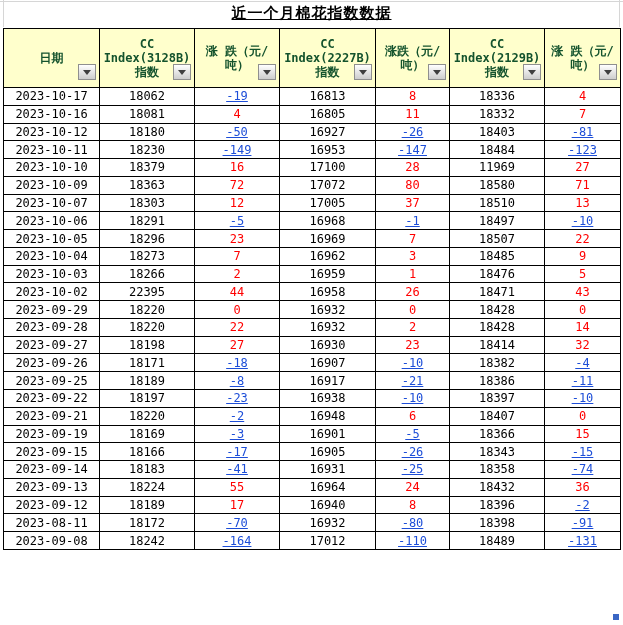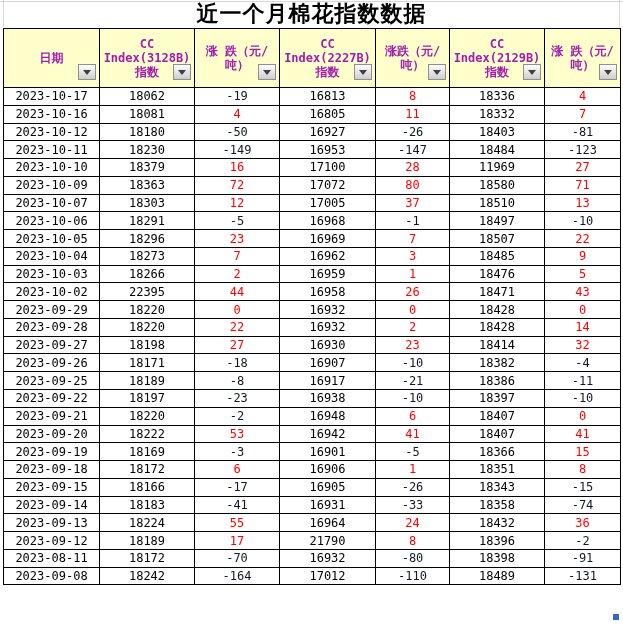--- a/index.html
+++ b/index.html
@@ -7,37 +7,37 @@
     width:623px;height:625px;background:#ffffff;position:relative;overflow:hidden;
     font-family:"DejaVu Sans Mono","DejaVu Sans","Liberation Sans",sans-serif;
   }
   .gridline{position:absolute;background:#d6d6d6;}
   .gl-top{left:0;top:1px;width:623px;height:1px;}
   .gl-left{left:3px;top:0;width:1px;height:27px;}
   .gl-right{left:619px;top:0;width:1px;height:27px;}
   .title{
     position:absolute;left:0;top:0;width:623px;height:28px;line-height:27px;
     text-align:center;font-family:"DejaVu Serif","Liberation Serif",serif;
-    font-weight:bold;font-size:22px;color:#000;letter-spacing:1px;
+    font-weight:bold;font-size:15px;color:#000;letter-spacing:1px;text-decoration:underline;
   }
   table.grid{
     position:absolute;left:3px;top:28px;border-collapse:collapse;table-layout:fixed;
   }
   table.grid th, table.grid td{
     border:1px solid #000;padding:0;text-align:center;overflow:hidden;white-space:nowrap;
   }
   thead th{
     background:#FFFFCC;height:58px;position:relative;
-    font-weight:bold;font-size:12px;color:#a21caf;vertical-align:middle;
+    font-weight:bold;font-size:12px;color:#14532d;vertical-align:middle;
   }
   .hwrap{display:flex;flex-direction:column;justify-content:center;height:100%;line-height:14px;}
   .hwrap span{display:block;}
   tbody td{height:16.77px;font-size:12px;color:#000;}
   td.pos{color:#FF0000;}
-  td.neg{color:#0f172a;}
+  td.neg{color:#1d4ed8;text-decoration:underline;}
   .filter-btn{
     position:absolute;right:3px;bottom:7px;width:18px;height:16px;box-sizing:border-box;
     background:linear-gradient(#ffffff,#cdcdcd);border:1px solid #8f8f8f;
     display:flex;align-items:center;justify-content:center;cursor:pointer;
   }
   .tri{
     width:0;height:0;display:block;
     border-left:4px solid transparent;border-right:4px solid transparent;
     border-top:5px solid #3f3f3f;
   }
@@ -297,78 +297,60 @@
       <tr>
         <td>2023-09-21</td>
         <td>18220</td>
         <td class="neg">-2</td>
         <td>16948</td>
         <td class="pos">6</td>
         <td>18407</td>
         <td class="pos">0</td>
       </tr>
       <tr>
-        <td>2023-09-20</td>
-        <td>18222</td>
-        <td class="pos">53</td>
-        <td>16942</td>
-        <td class="pos">41</td>
-        <td>18407</td>
-        <td class="pos">41</td>
-      </tr>
-      <tr>
         <td>2023-09-19</td>
         <td>18169</td>
         <td class="neg">-3</td>
         <td>16901</td>
         <td class="neg">-5</td>
         <td>18366</td>
         <td class="pos">15</td>
       </tr>
       <tr>
-        <td>2023-09-18</td>
-        <td>18172</td>
-        <td class="pos">6</td>
-        <td>16906</td>
-        <td class="pos">1</td>
-        <td>18351</td>
-        <td class="pos">8</td>
-      </tr>
-      <tr>
         <td>2023-09-15</td>
         <td>18166</td>
         <td class="neg">-17</td>
         <td>16905</td>
         <td class="neg">-26</td>
         <td>18343</td>
         <td class="neg">-15</td>
       </tr>
       <tr>
         <td>2023-09-14</td>
         <td>18183</td>
         <td class="neg">-41</td>
         <td>16931</td>
-        <td class="neg">-33</td>
+        <td class="neg">-25</td>
         <td>18358</td>
         <td class="neg">-74</td>
       </tr>
       <tr>
         <td>2023-09-13</td>
         <td>18224</td>
         <td class="pos">55</td>
         <td>16964</td>
         <td class="pos">24</td>
         <td>18432</td>
         <td class="pos">36</td>
       </tr>
       <tr>
         <td>2023-09-12</td>
         <td>18189</td>
         <td class="pos">17</td>
-        <td>21790</td>
+        <td>16940</td>
         <td class="pos">8</td>
         <td>18396</td>
         <td class="neg">-2</td>
       </tr>
       <tr>
         <td>2023-08-11</td>
         <td>18172</td>
         <td class="neg">-70</td>
         <td>16932</td>
         <td class="neg">-80</td>

